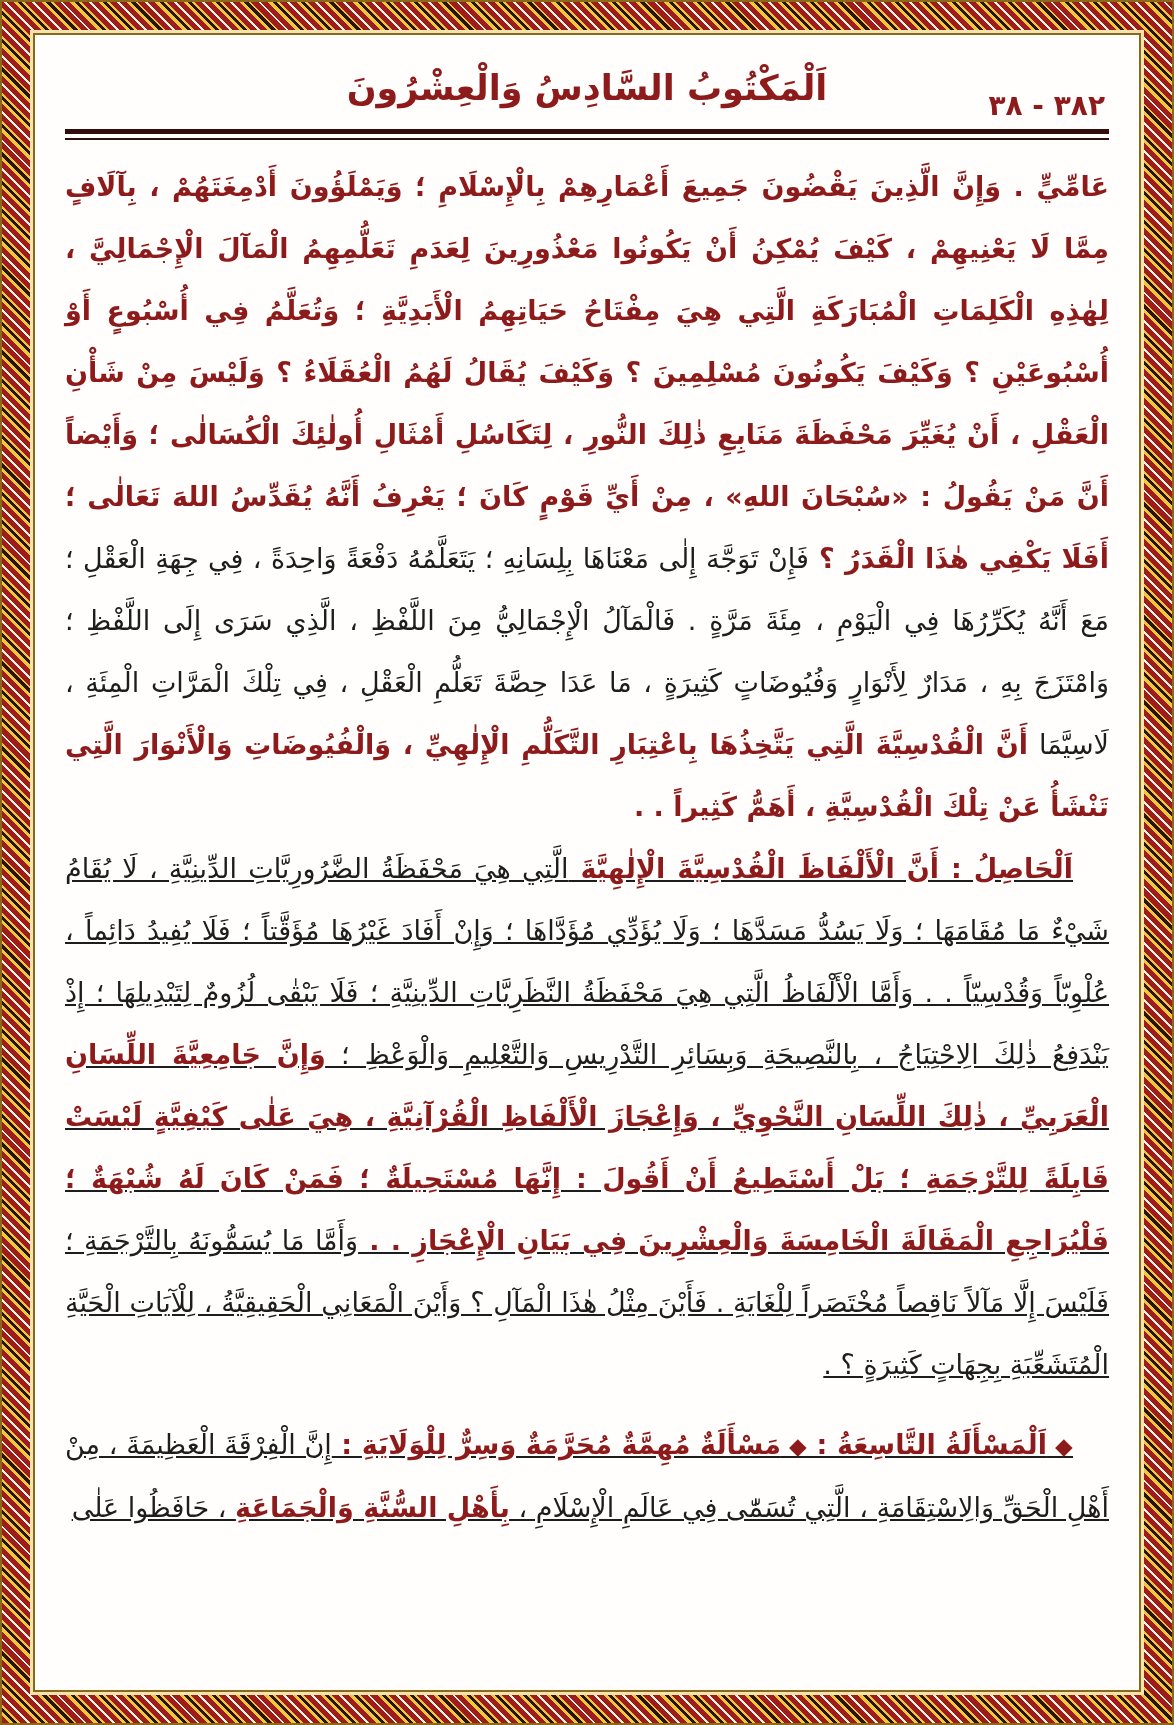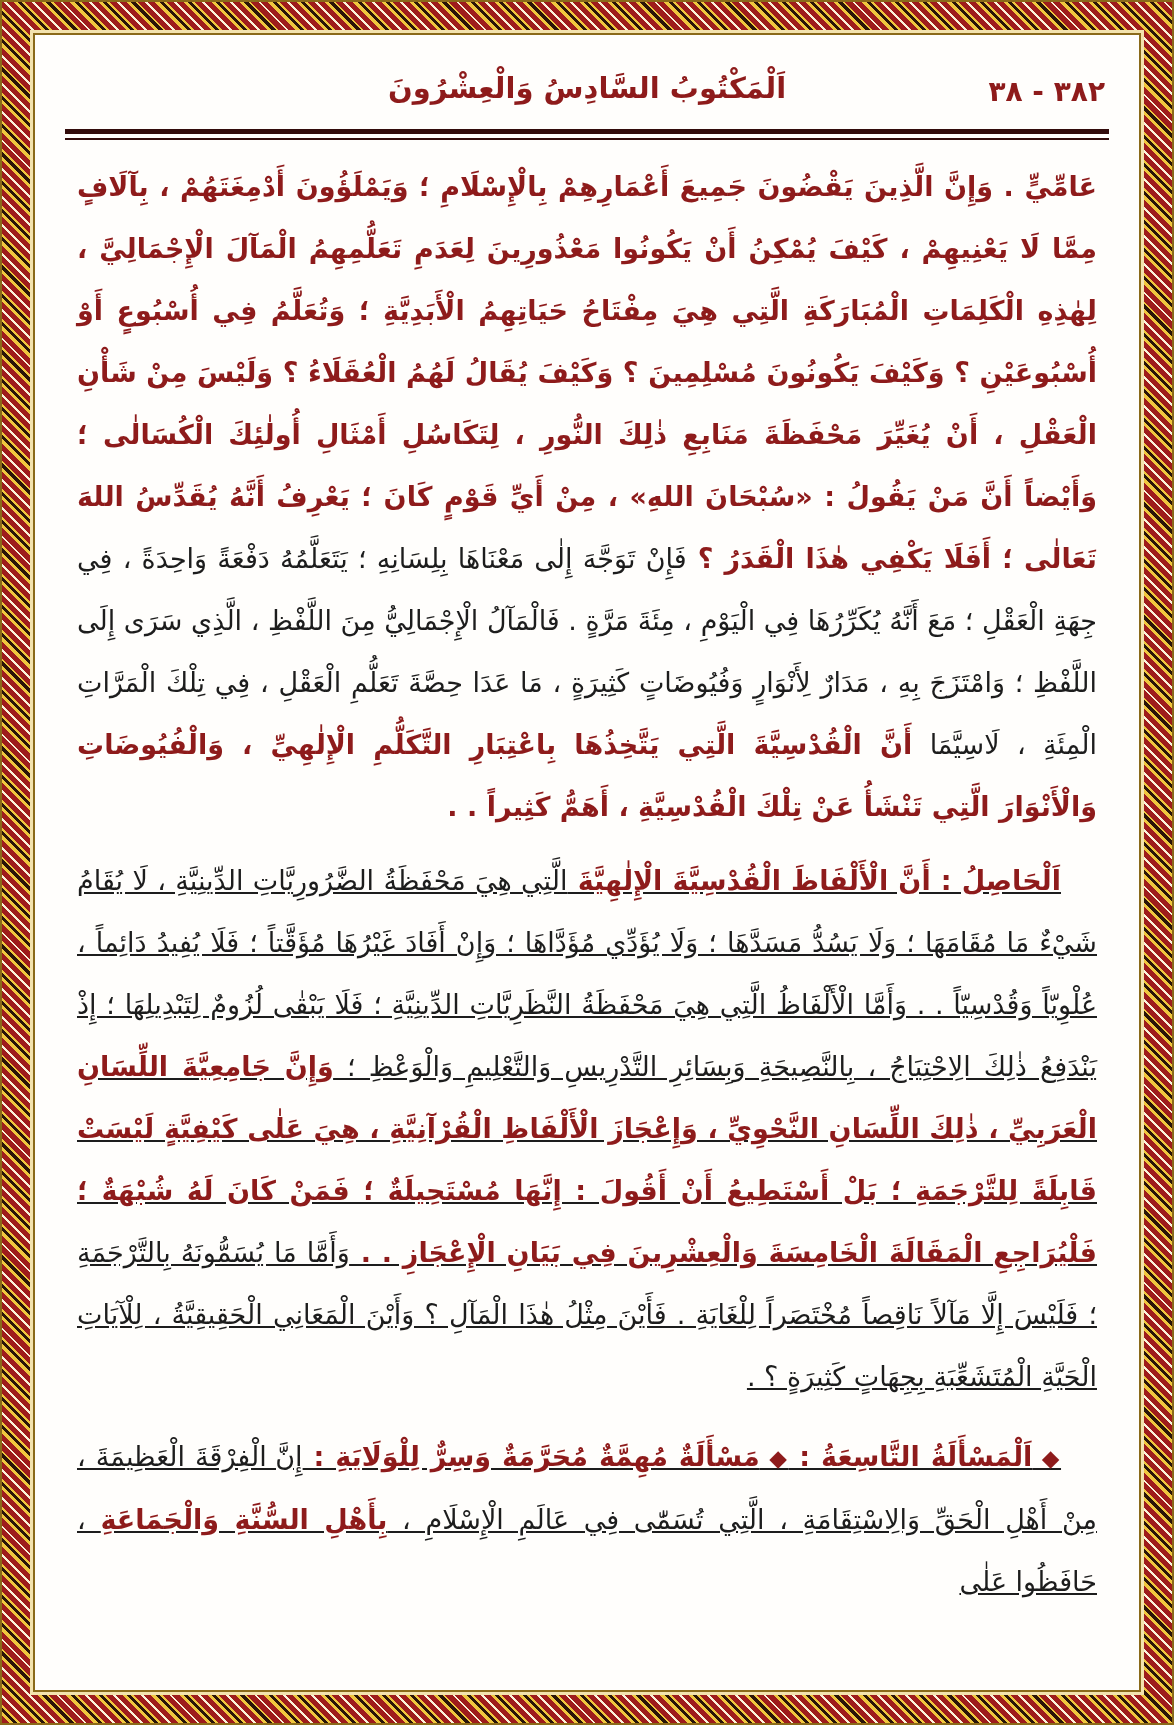--- a/index.html
+++ b/index.html
@@ -14,36 +14,36 @@
       #9e1c1c 0 5px,#efc63e 5px 8px,#2a1408 8px 11px,
       #efc63e 11px 13px,#9e1c1c 13px 18px,#fbf3da 18px 20px);
   }
   .inner{
     box-sizing:border-box;height:100%;background:#fffefc;
     border:2px solid #8a6a1a;box-shadow:0 0 0 3px #f3e3ae;
     padding:24px 30px 0 30px;direction:rtl;overflow:hidden;
   }
   .header{position:relative;height:62px;text-align:center;}
   .page-title{
-    display:inline-block;font-size:29px;font-weight:bold;
+    display:inline-block;font-size:35px;font-weight:bold;
     color:var(--red);line-height:58px;text-align:right;
   }
   .page-number{
-    position:absolute;right:4px;top:4px;font-size:28px;font-weight:bold;
+    position:absolute;right:4px;top:18px;font-size:28px;font-weight:bold;
     color:var(--red);line-height:58px;
   }
   .rule{
     margin-top:8px;height:4px;
     border-top:5px solid var(--rule);border-bottom:2px solid var(--rule);
   }
   .body-text{
     margin-top:16px;font-size:27px;line-height:62px;
     text-align:justify;color:var(--ink);
   }
-  p.para{margin:12px;padding:0;}
+  p.para{margin:0;padding:0;}
   p.para.indent{text-indent:36px;text-decoration:underline;}
   p.para.gap{margin-top:18px;}
   .red{color:var(--red);font-weight:bold;}
   .ink{color:var(--ink);font-weight:normal;}
   .ornament{color:var(--red);font-weight:bold;font-size:23px;}
 </style>
 </head>
 <body>
 
 <div class="frame">

